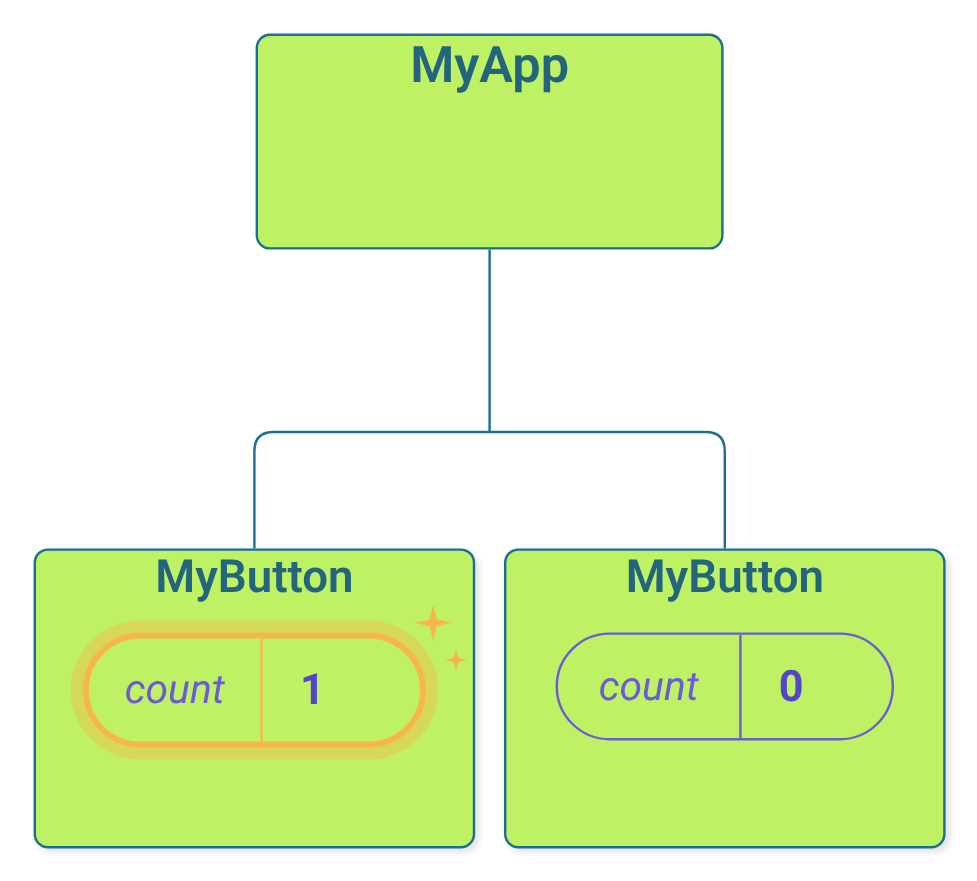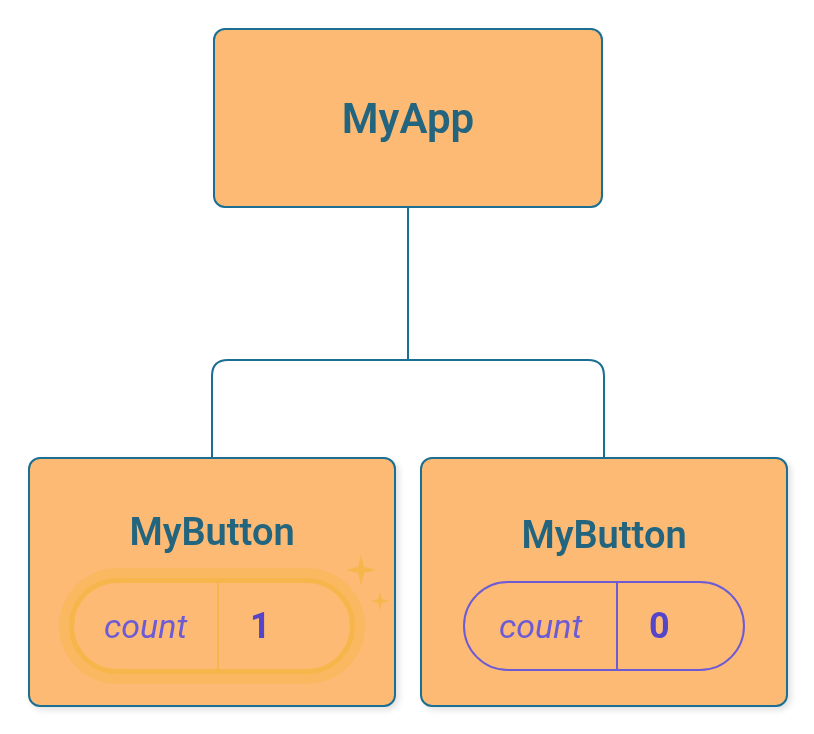--- a/index.html
+++ b/index.html
@@ -6,40 +6,40 @@
     body {
       width: 814px;
       height: 734px;
       background: #ffffff;
       font-family: -apple-system, BlinkMacSystemFont, "Segoe UI", Roboto, sans-serif;
       position: relative;
     }
     .canvas { position: relative; width: 100%; height: 100%; }
     .node {
       position: absolute;
-      background: #fdba74;
+      background: #bef264;
       border: 2px solid #1a6f93;
       border-radius: 12px;
       display: flex;
       flex-direction: column;
       align-items: center;
-      justify-content: center;
+      justify-content: flex-start;
     }
     .node-root {
       left: 213px;
       top: 28px;
       width: 390px;
       height: 180px;
     }
     .node-child {
       width: 368px;
       height: 250px;
       top: 457px;
       box-shadow: 3px 3px 6px rgba(0,0,0,0.12);
-      padding-top: 20px;
+      padding-top: 0;
     }
     .node-left { left: 28px; }
     .node-right { left: 420px; }
     .node-title {
       color: #23657e;
       font-size: 42px;
       font-weight: 600;
     }
     .node-child .node-title {
       font-size: 38px;

